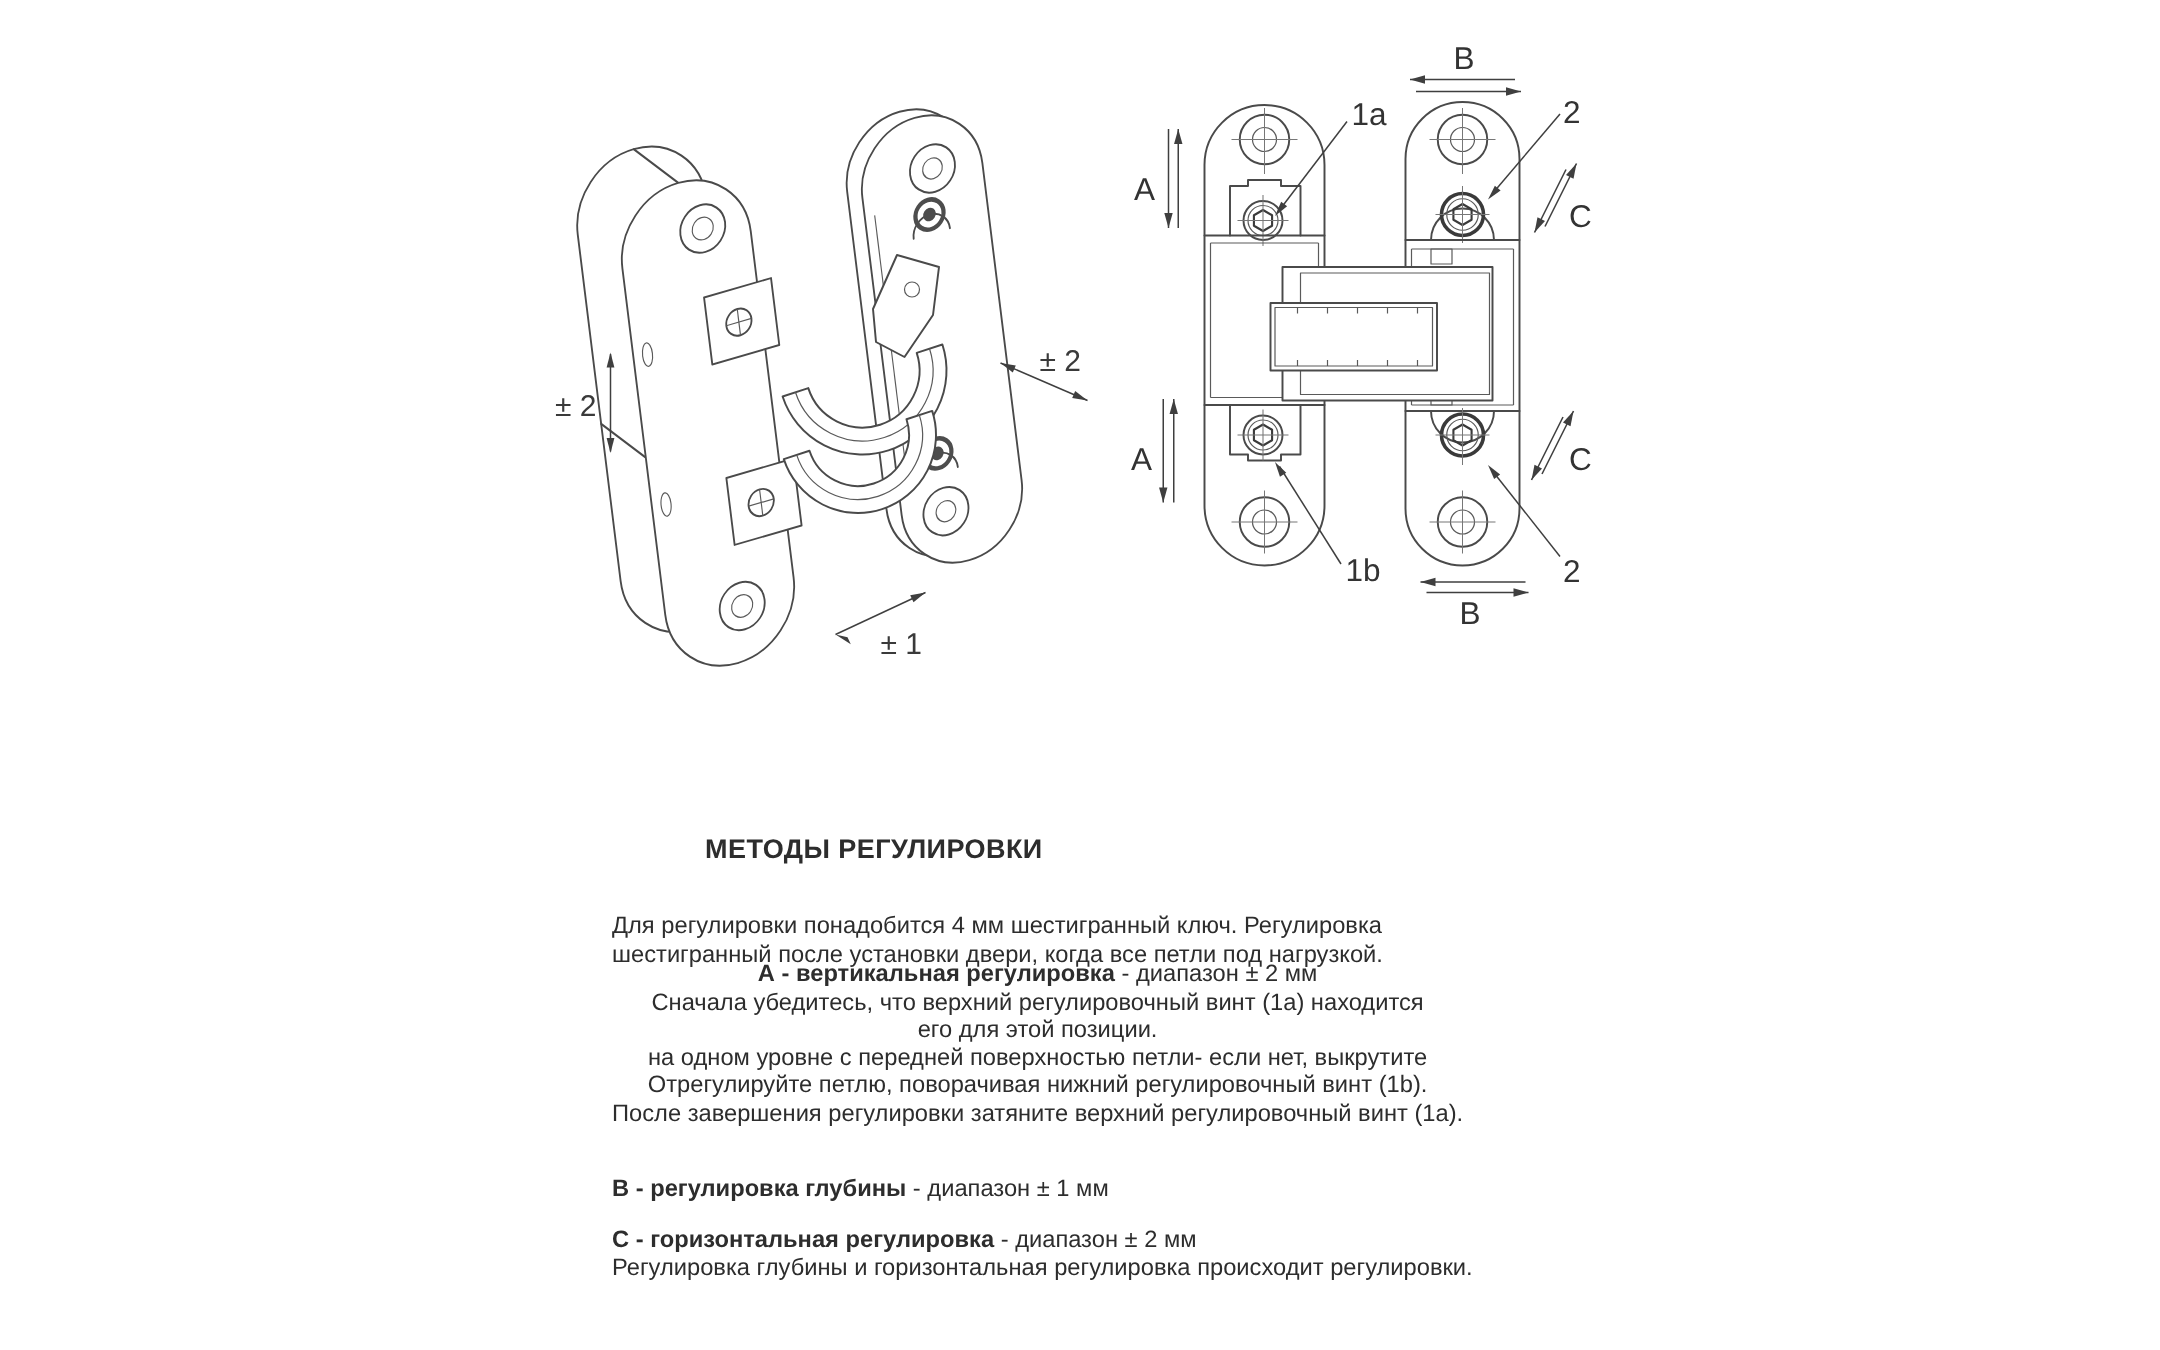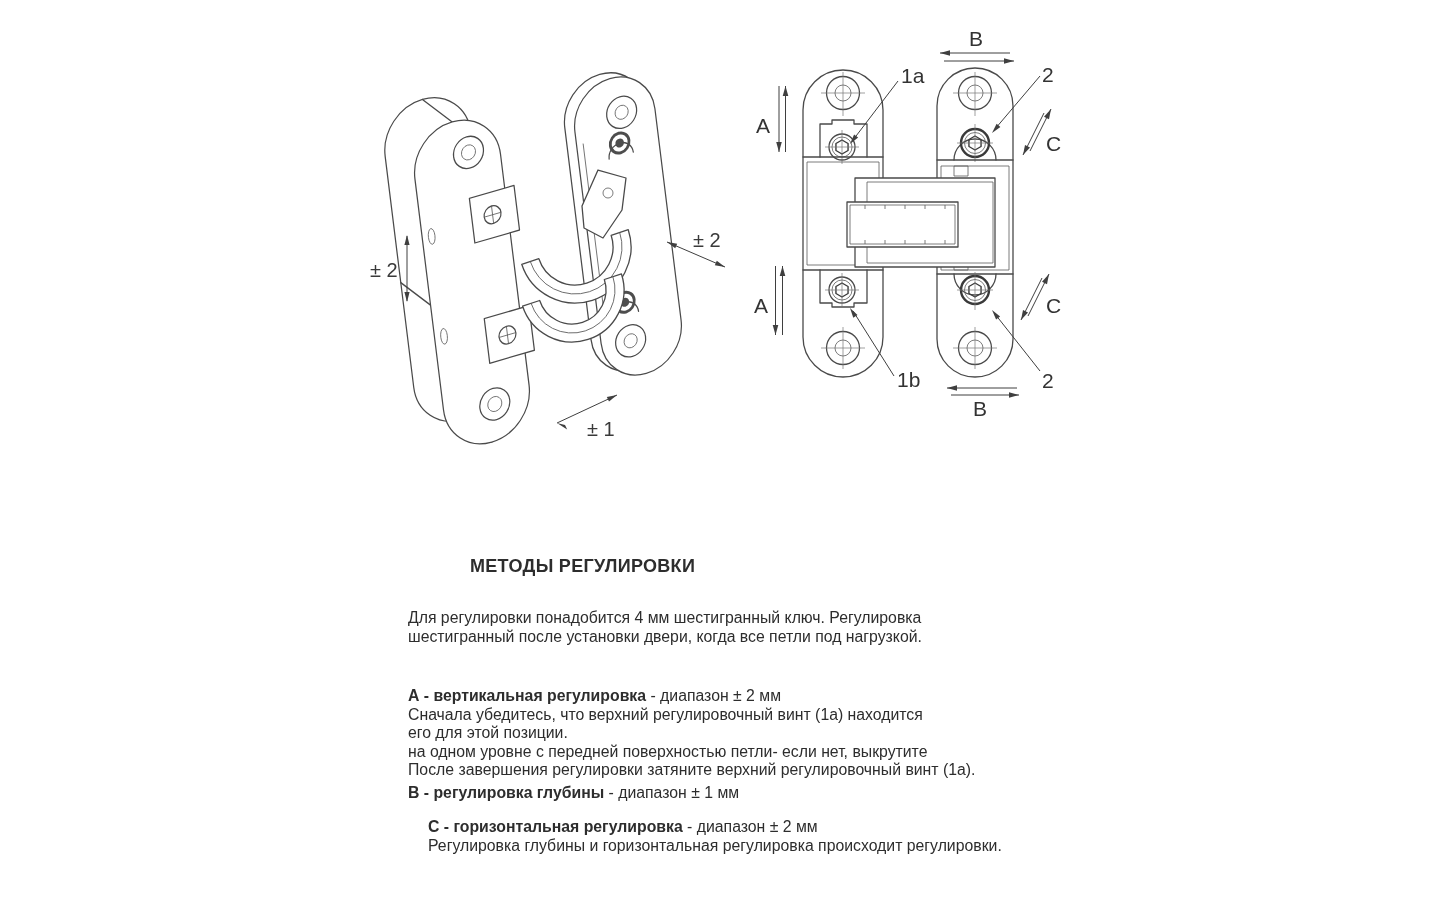--- a/index.html
+++ b/index.html
@@ -267,30 +267,31 @@
     </g>
   </svg>
 
   <div class="doc-title">МЕТОДЫ РЕГУЛИРОВКИ</div>
 
   <div class="tblock" style="top:595px;margin-top:14px;">
     <div>Для регулировки понадобится 4 мм шестигранный ключ. Регулировка</div>
     <div>шестигранный после установки двери, когда все петли под нагрузкой.</div>
   </div>
 
-  <div class="tblock" style="top:687px;">
+  <div class="tblock" style="top:641px;text-align:center;">
     <div><b>А - вертикальная регулировка</b><span> - диапазон ± 2 мм</span></div>
     <div>Сначала убедитесь, что верхний регулировочный винт (1а) находится</div>
     <div>его для этой позиции.</div>
     <div>на одном уровне с передней поверхностью петли- если нет, выкрутите</div>
+    <div>Отрегулируйте петлю, поворачивая нижний регулировочный винт (1b).</div>
     <div>После завершения регулировки затяните верхний регулировочный винт (1а).</div>
   </div>
 
   <div class="tblock" style="top:784px;">
     <div><b>В - регулировка глубины</b><span> - диапазон ± 1 мм</span></div>
   </div>
 
-  <div class="tblock" style="top:818px;margin-left:20px;">
+  <div class="tblock" style="top:818px;">
     <div><b>С - горизонтальная регулировка</b><span> - диапазон ± 2 мм</span></div>
     <div>Регулировка глубины и горизонтальная регулировка происходит регулировки.</div>
   </div>
 
 </div>
 
 </body></html>

